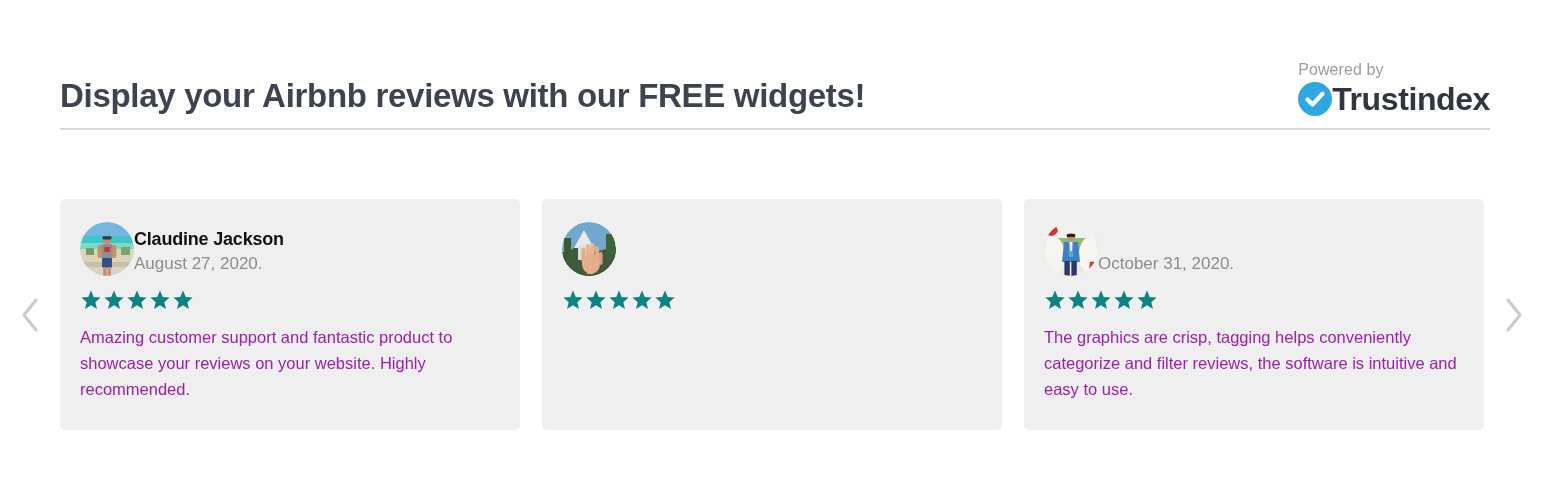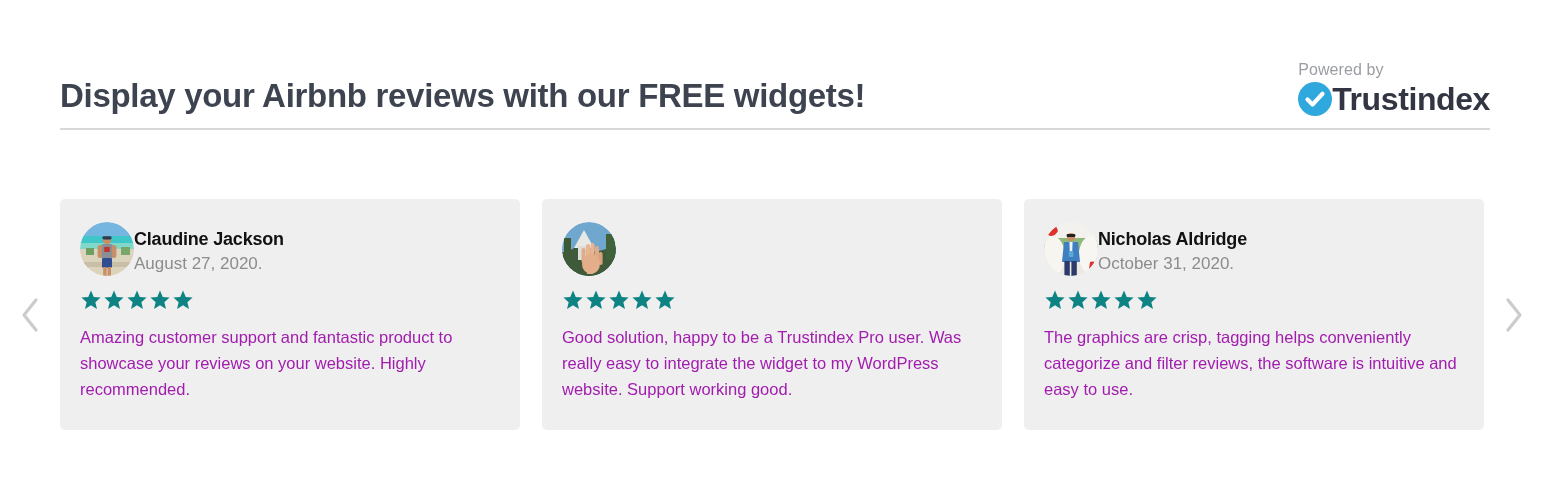--- a/index.html
+++ b/index.html
@@ -303,21 +303,20 @@
             <svg width="22" height="21" viewBox="0 0 22 21">
               <path d="M11 1.6 L13.75 8.1 L20.6 8.6 L15.35 13.15 L17 19.9 L11 16.2 L5 19.9 L6.65 13.15 L1.4 8.6 L8.25 8.1 Z" fill="#0e8384"></path>
             </svg>
             <svg width="22" height="21" viewBox="0 0 22 21">
               <path d="M11 1.6 L13.75 8.1 L20.6 8.6 L15.35 13.15 L17 19.9 L11 16.2 L5 19.9 L6.65 13.15 L1.4 8.6 L8.25 8.1 Z" fill="#0e8384"></path>
             </svg>
             <svg width="22" height="21" viewBox="0 0 22 21">
               <path d="M11 1.6 L13.75 8.1 L20.6 8.6 L15.35 13.15 L17 19.9 L11 16.2 L5 19.9 L6.65 13.15 L1.4 8.6 L8.25 8.1 Z" fill="#0e8384"></path>
             </svg>
           </div>
-        <div class="review-text">Good solution, happy to be a Trustindex Pro user. Was really easy to integrate the widget to my WordPress website. Support working good.</div>
       </div>
 
       <div class="card">
         <div class="card-head">
           <div class="avatar">
             <svg viewBox="0 0 54 54" aria-hidden="true">
               <defs>
                   <clipPath id="c3">
                     <circle cx="27" cy="27" r="27"></circle>
                   </clipPath>
@@ -335,21 +334,20 @@
                 <rect x="22.6" y="12" width="8.8" height="3" rx="1.3" fill="#232225"></rect>
                 <path d="M20 20 L34 20 L36 40 L18 40 Z" fill="#3f7fc0"></path>
                 <path d="M25.4 20 L28.6 20 L28.2 31 L25.8 31 Z" fill="#f0f2f5"></path>
                 <rect x="24.8" y="29" width="4.6" height="6" rx="1" fill="#5aa9d6"></rect>
                 <rect x="20.4" y="39" width="5.4" height="15" fill="#2c3a6b"></rect>
                 <rect x="27.4" y="39" width="5.4" height="15" fill="#2c3a6b"></rect>
               </g>
             </svg>
           </div>
           <div class="who">
-            <div class="reviewer-name">Nicholas Aldridge</div>
             <div class="reviewer-date">October 31, 2020.</div>
           </div>
         </div>
         <div class="stars">
             <svg width="22" height="21" viewBox="0 0 22 21">
               <path d="M11 1.6 L13.75 8.1 L20.6 8.6 L15.35 13.15 L17 19.9 L11 16.2 L5 19.9 L6.65 13.15 L1.4 8.6 L8.25 8.1 Z" fill="#0e8384"></path>
             </svg>
             <svg width="22" height="21" viewBox="0 0 22 21">
               <path d="M11 1.6 L13.75 8.1 L20.6 8.6 L15.35 13.15 L17 19.9 L11 16.2 L5 19.9 L6.65 13.15 L1.4 8.6 L8.25 8.1 Z" fill="#0e8384"></path>
             </svg>

